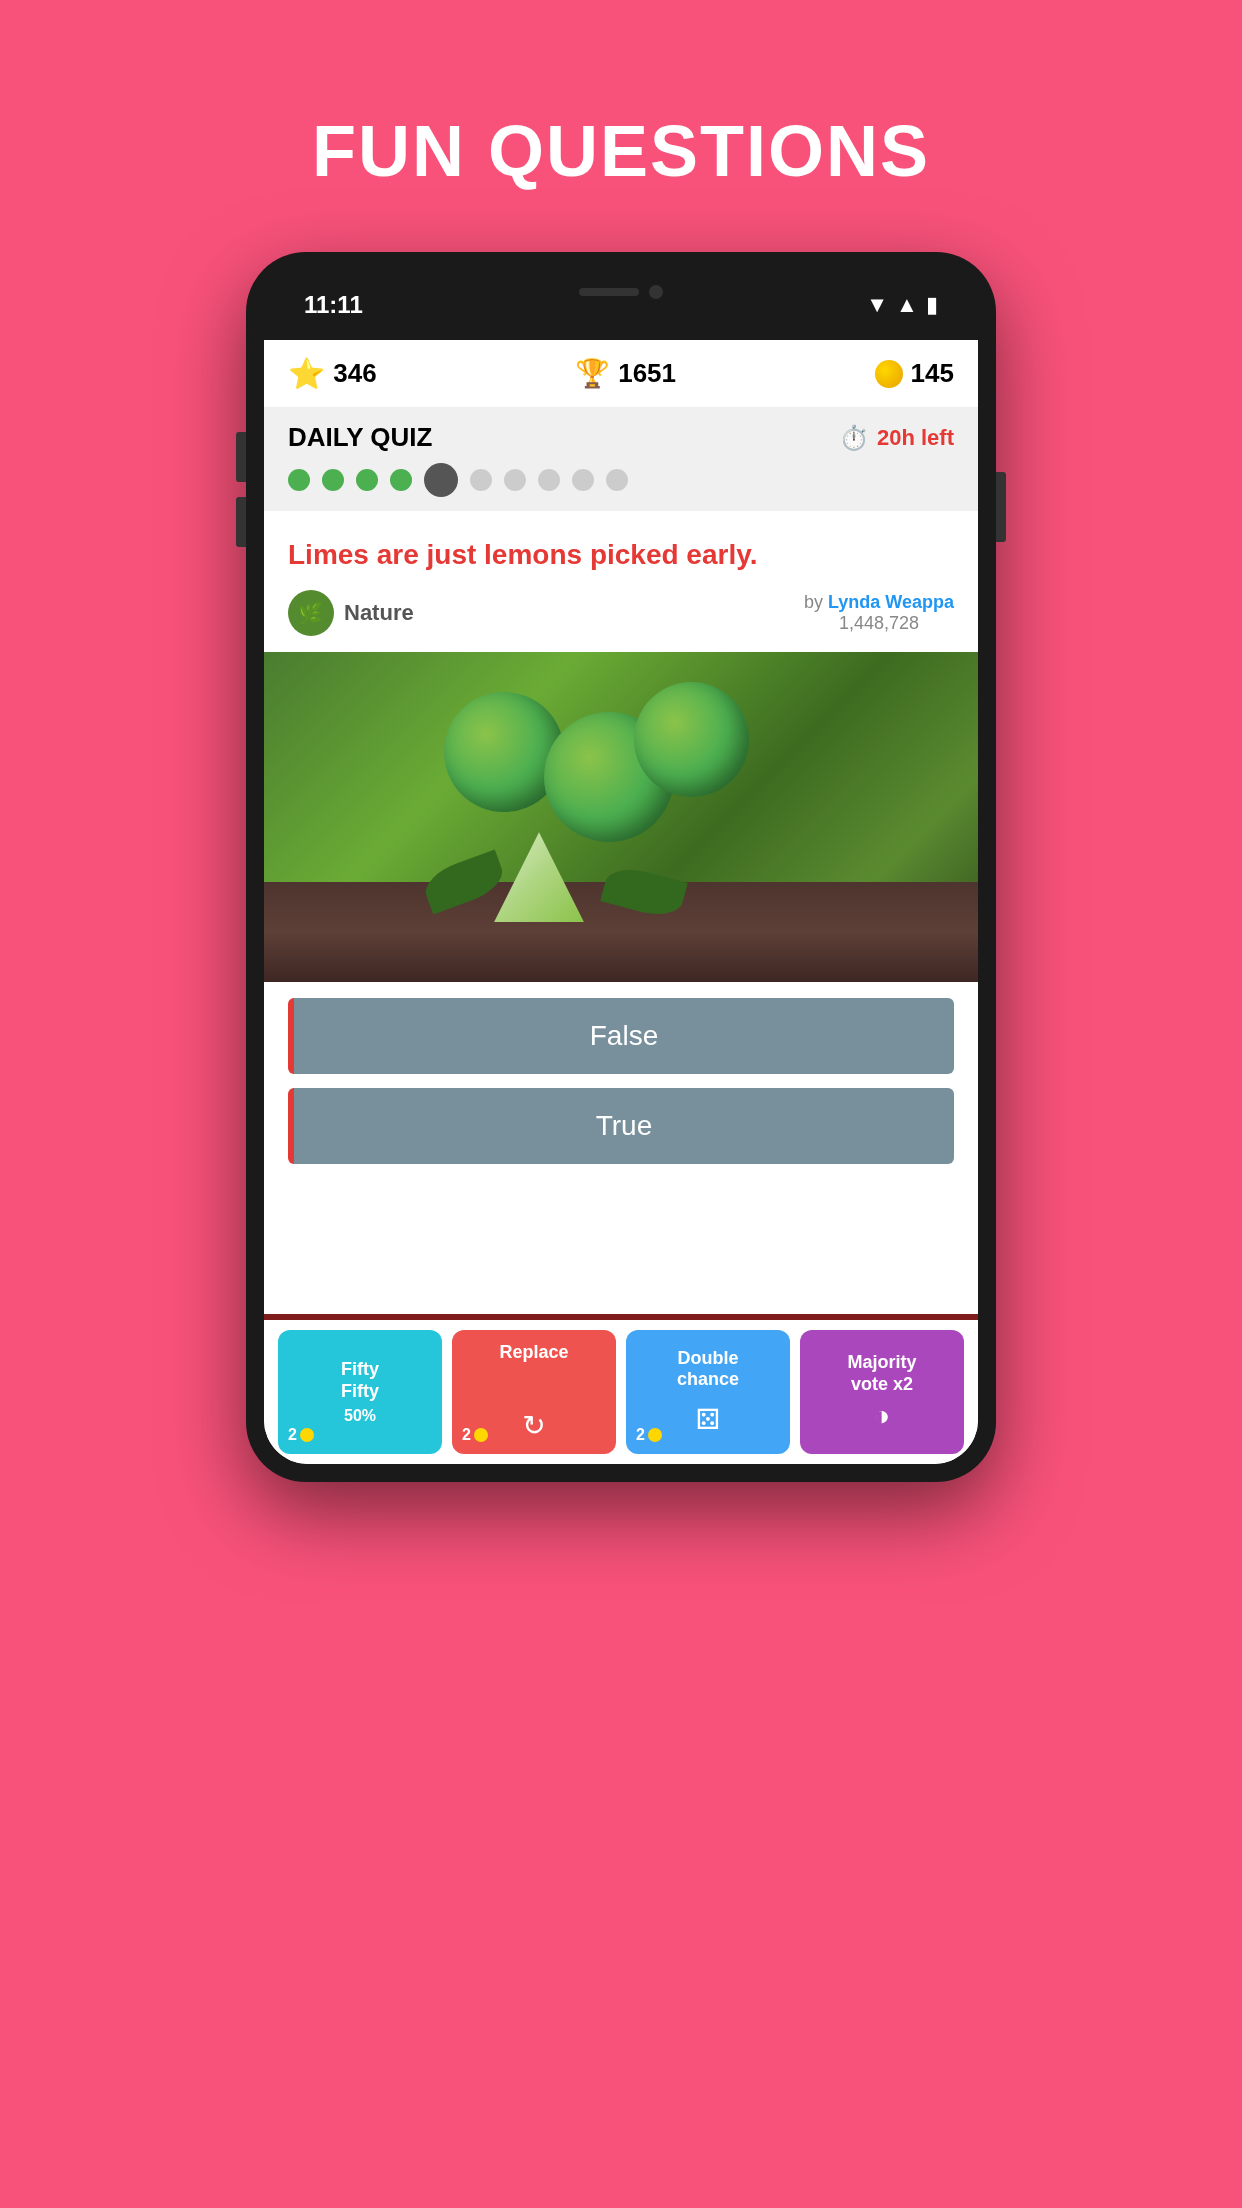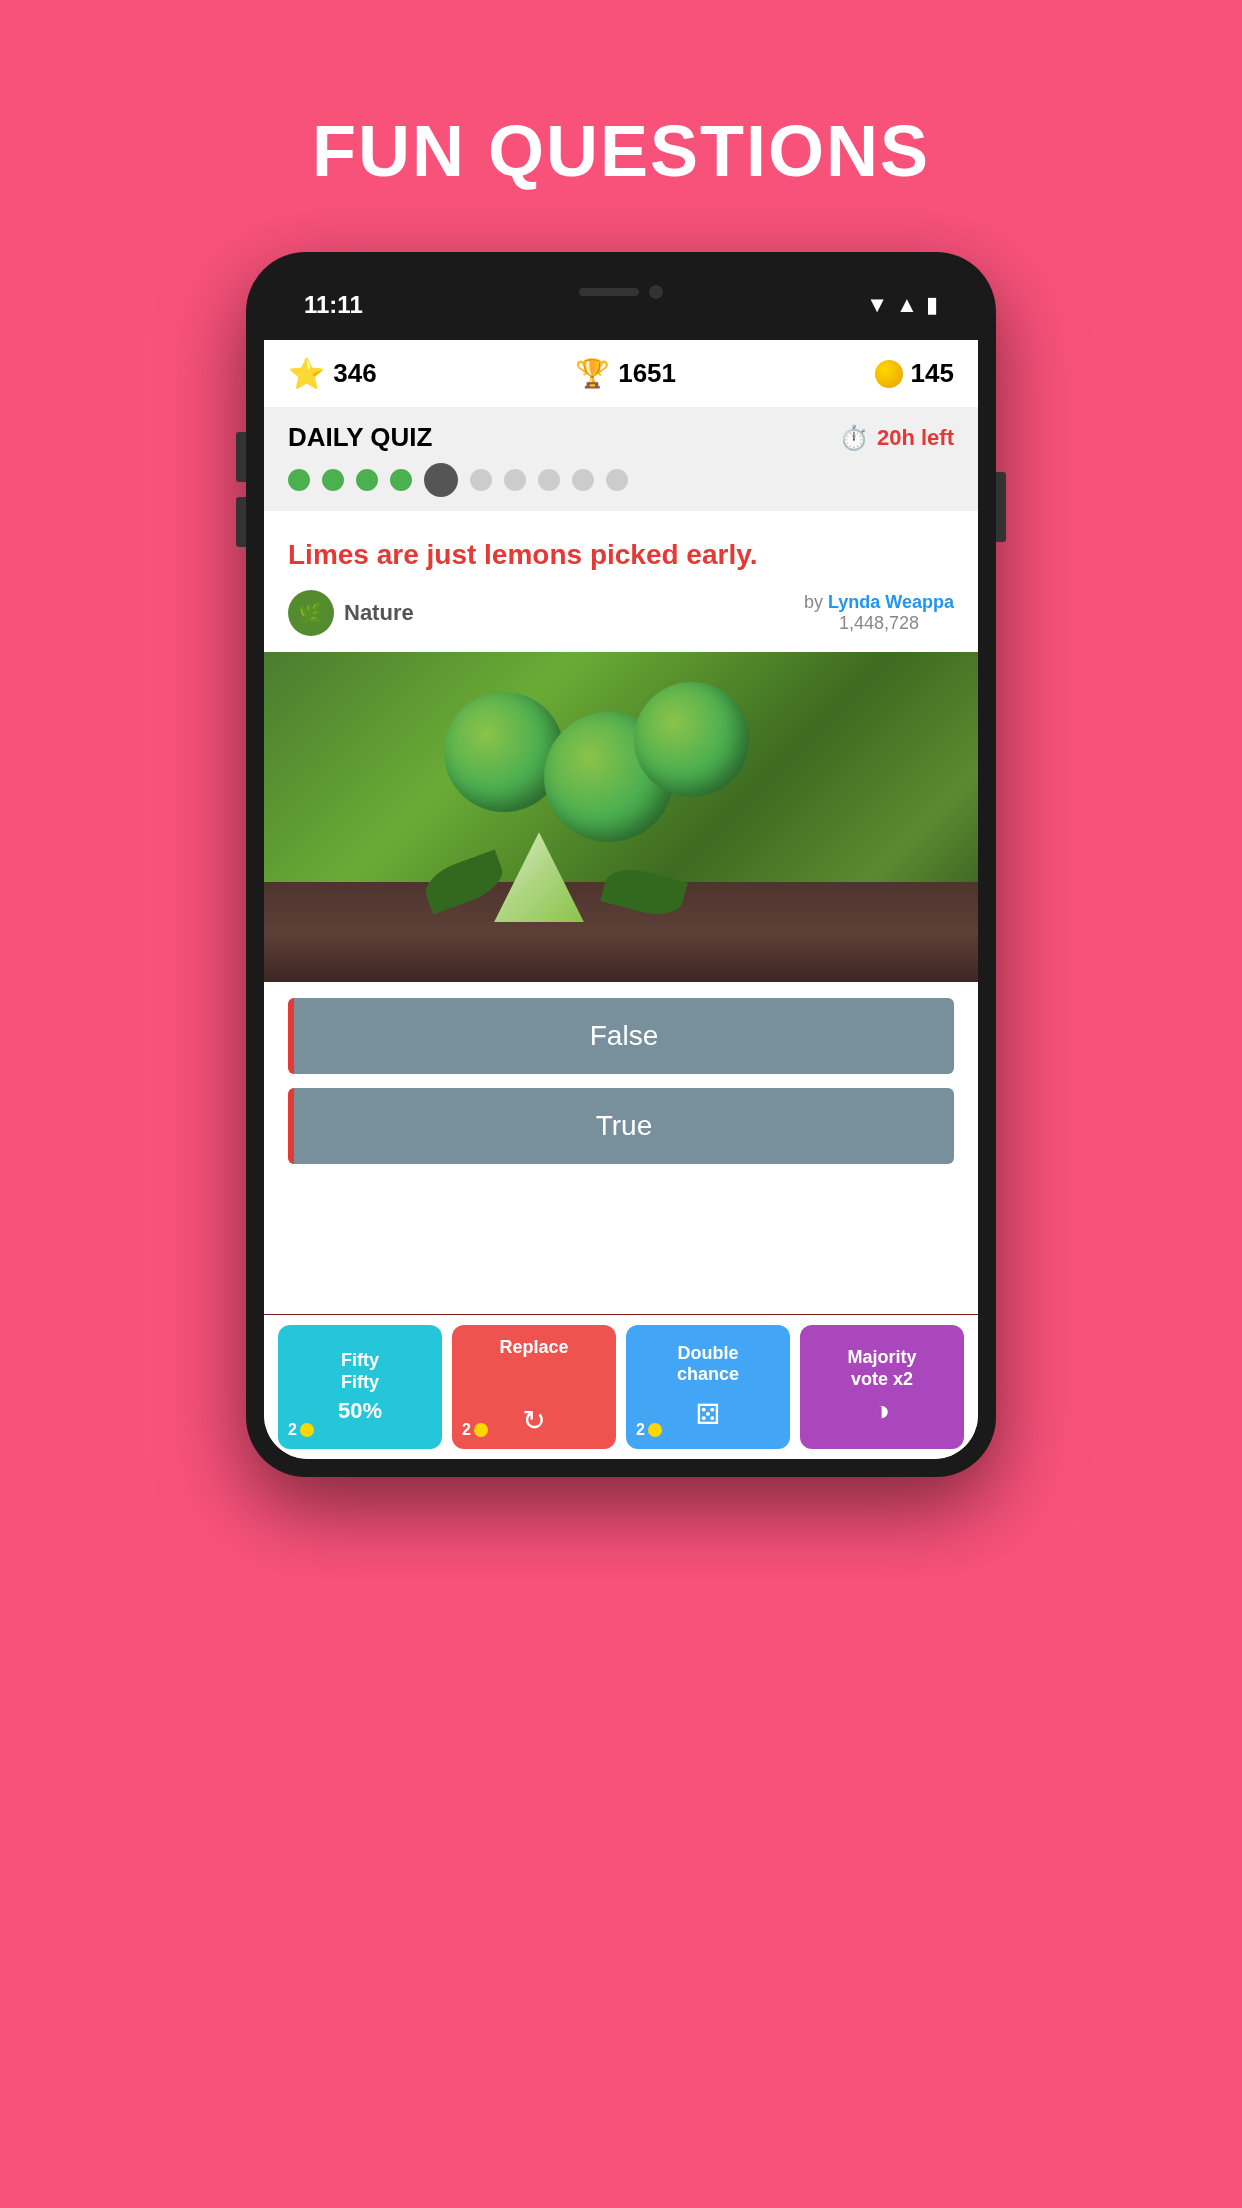--- a/index.html
+++ b/index.html
@@ -318,21 +318,21 @@
 
     
     .spacer { background: white; height: 120px; }
 
     
     .powerups-bar {
       background: white;
       display: flex;
       gap: 10px;
       padding: 10px 14px;
-      border-top: 1px solid #7f1d1d;
+      border-top: 6px solid #7f1d1d;
     }
 
     .powerup-btn {
       flex: 1;
       border-radius: 12px;
       padding: 12px 8px;
       display: flex;
       flex-direction: column;
       align-items: center;
       justify-content: center;
@@ -350,21 +350,21 @@
     .powerup-label {
       color: white;
       font-size: 18px;
       font-weight: 700;
       text-align: center;
       line-height: 1.2;
     }
 
     .powerup-percent {
       color: white;
-      font-size: 22px;
+      font-size: 16px;
       font-weight: 900;
     }
 
     .powerup-icon {
       font-size: 28px;
       color: white;
     }
 
     .powerup-count {
       position: absolute;

